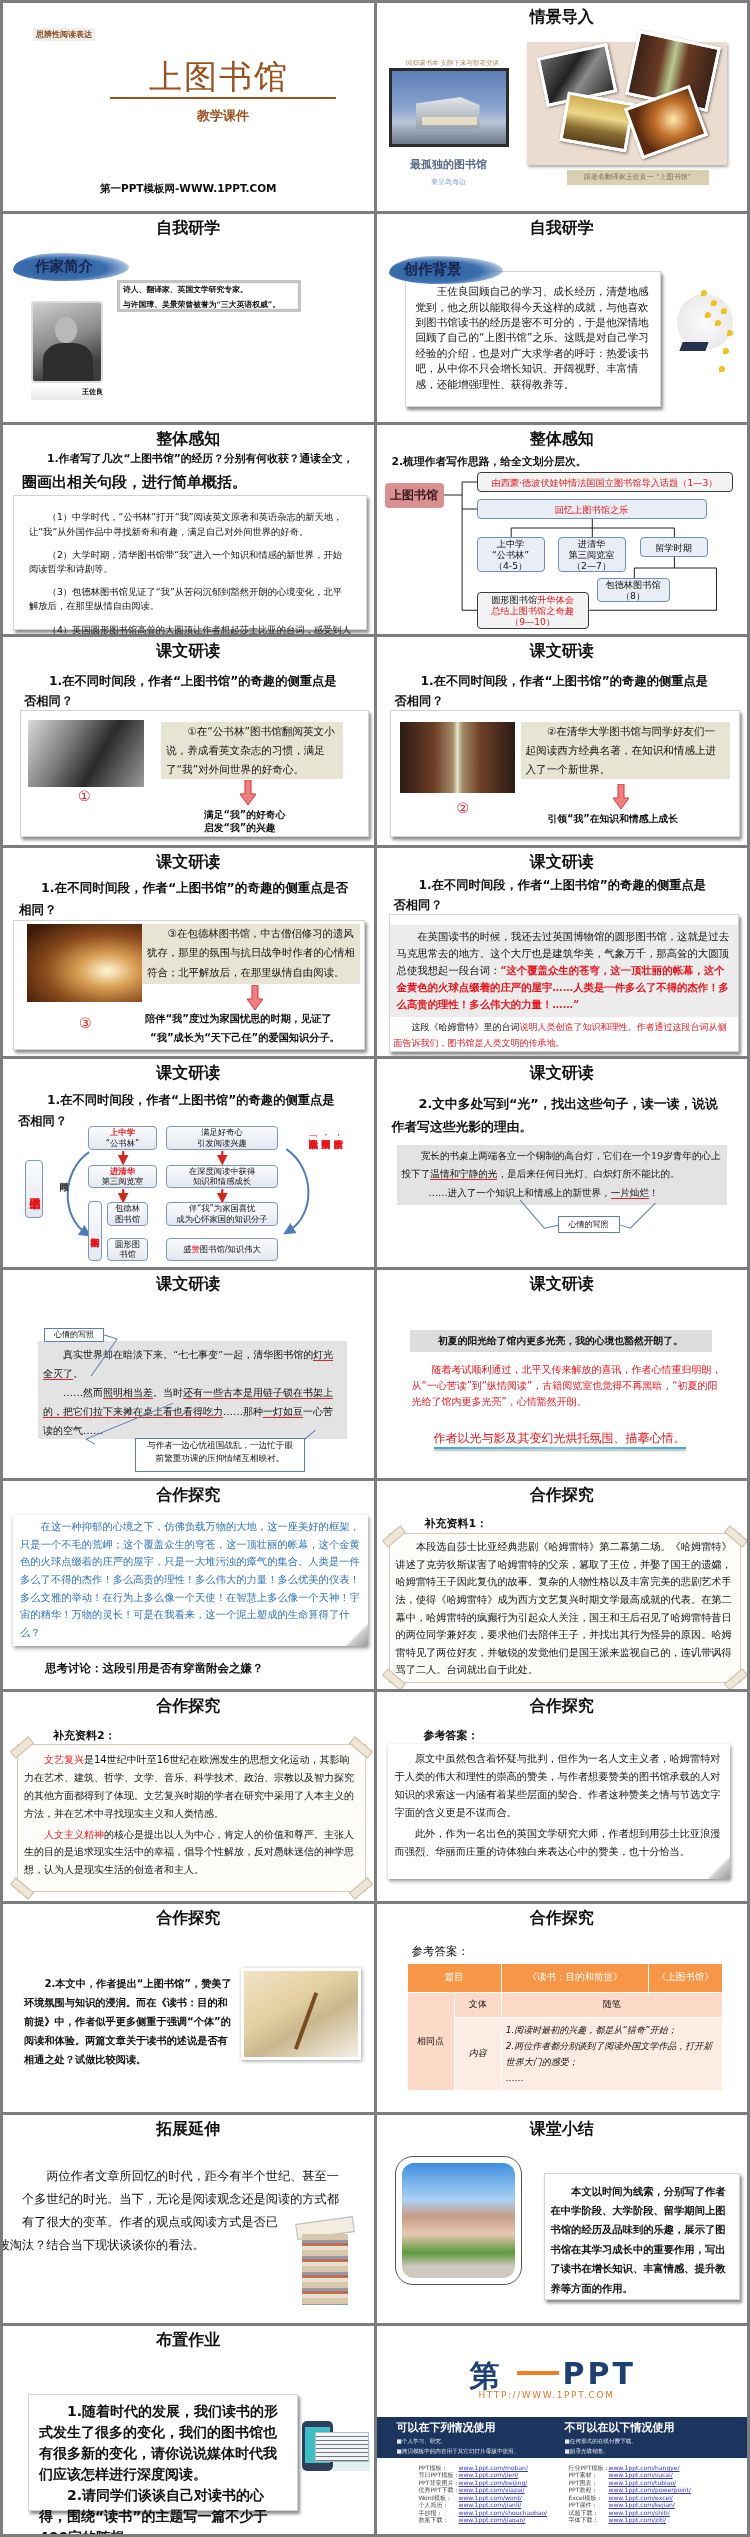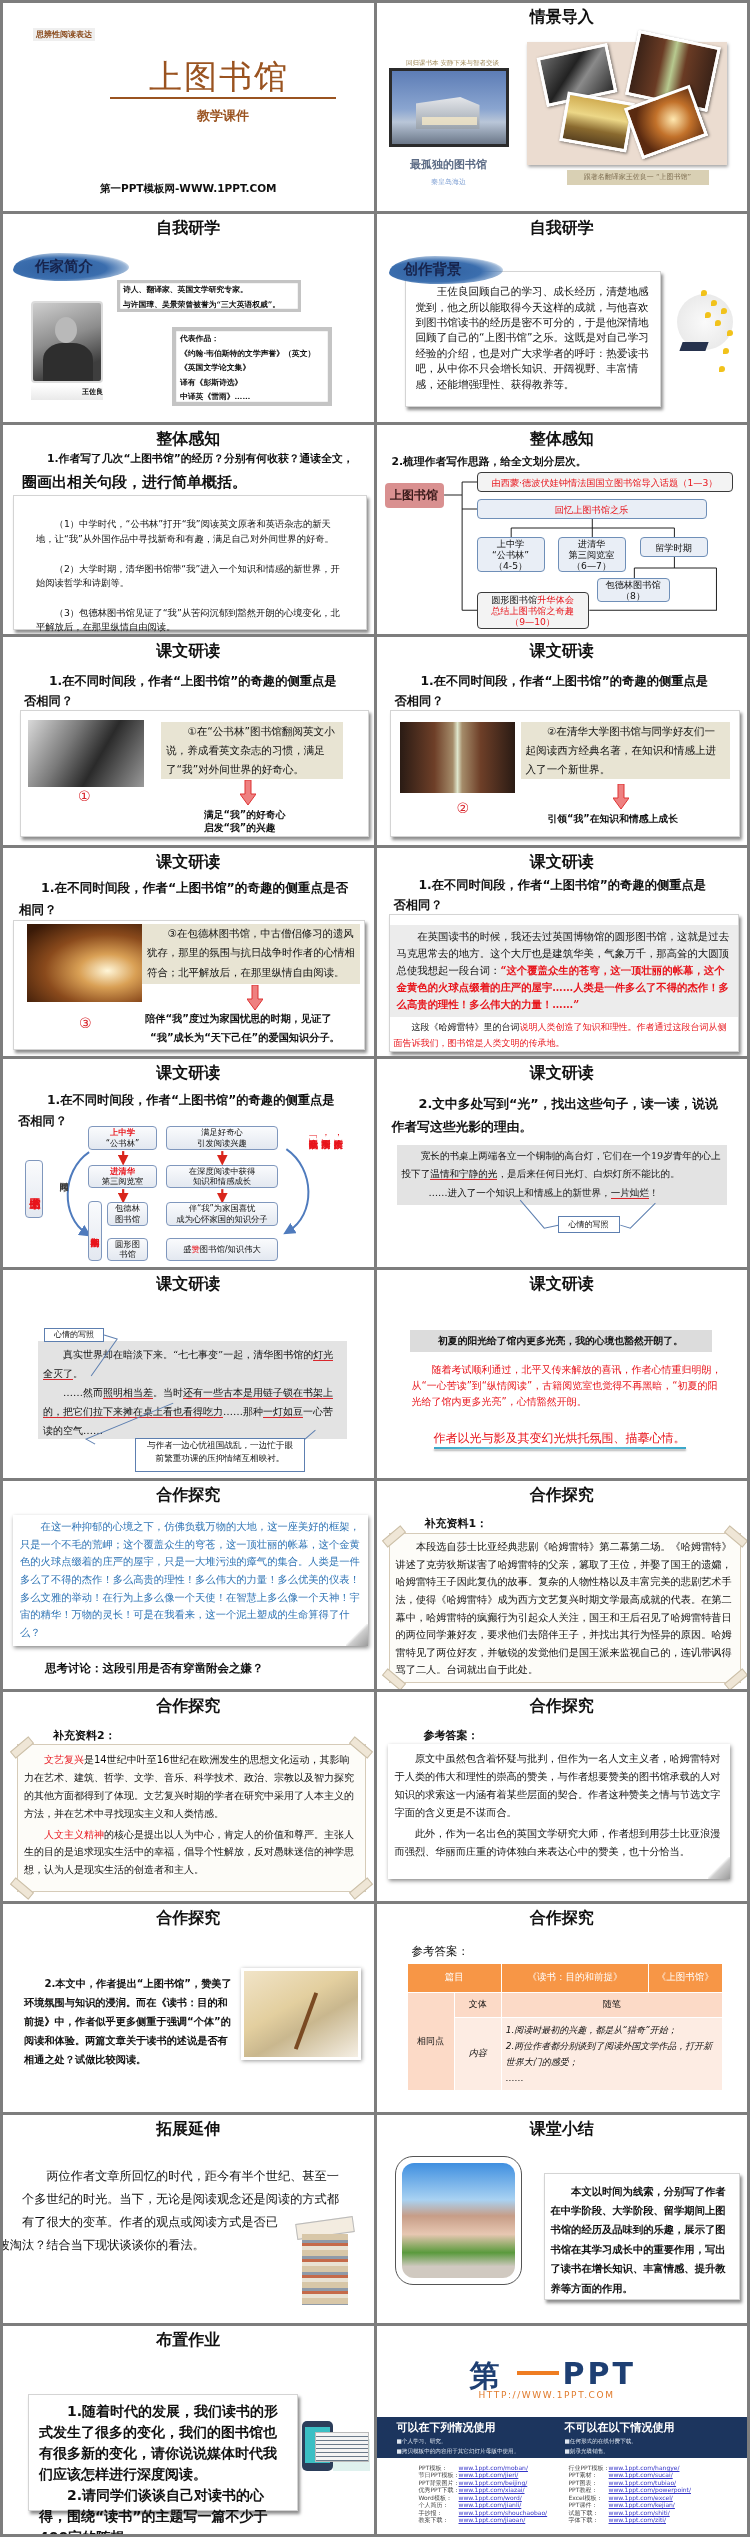--- a/index.html
+++ b/index.html
@@ -47,21 +47,21 @@
   .portrait .body{position:absolute;left:10px;top:40px;width:50px;height:42px;border-radius:40% 40% 0 0;background:#2e2e2e;}
   .portrait-cap{left:28px;top:171px;width:72px;height:15px;line-height:15px;text-align:right;font-size:7px;font-weight:bold;background:linear-gradient(#fff,#e9e9e9);}
   .s3-box{left:28px;top:57px;width:256px;height:136px;padding:12px 9px 6px 10px;font-size:10.6px;line-height:15.4px;text-indent:2em;}
   .ginkgo{left:298px;top:72px;width:60px;height:90px;}
   .ginkgo .moon{position:absolute;left:2px;top:8px;width:56px;height:56px;border-radius:50%;background:radial-gradient(circle,#fafafa,#e4e4e4);}
   .ginkgo .leaf{position:absolute;width:6px;height:6px;border-radius:50% 50% 50% 0;background:#f1c21b;}
   .ginkgo .book{position:absolute;left:6px;top:56px;width:26px;height:9px;background:#26324d;transform:skewX(-20deg);}
 
   
   .s4-box{left:10px;top:70px;width:354px;height:135px;padding:5px 6px;font-size:9.3px;line-height:14.2px;}
-  .s4-box p{margin:16px;text-indent:2em;}
+  .s4-box p{margin:9px;text-indent:2em;}
   .s5-root{background:#d99090;border-radius:4px;color:#3a1a1a;font-size:12px;font-weight:bold;text-align:center;line-height:25px;}
   .dnode{border:1.2px solid #333;border-radius:4px;background:#f2f2f2;text-align:center;font-size:9.2px;line-height:11px;display:flex;flex-direction:column;justify-content:center;box-sizing:border-box;}
   .dnode.blue{background:#e9eef6;border-color:#6f8fb8;}
   .dnode.gray{background:#f3f3f3;border-color:#3b3b3b;}
 
   
   .rbox{left:17px;top:73px;width:349px;height:127px;}
   .photo{position:absolute;box-sizing:border-box;}
   .ph-old{background:linear-gradient(120deg,#d9d9d9,#7a7a7a 35%,#2a2a2a 60%,#9a9a9a);}
   .ph-aisle{background:linear-gradient(90deg,#2a1b14,#6e3f28 30%,#a58c6a 46%,#dfe6cc 50%,#a58c6a 54%,#6e3f28 70%,#2a1b14);}
@@ -141,27 +141,20 @@
     <div class="banner-text" style="left:32px;top:43px;">作家简介</div>
     <div class="grunge" style="left:114px;top:66px;width:184px;height:32px;padding:0 3px;">
       <div class="s2-line">诗人、翻译家、英国文学研究专家。</div>
       <div class="s2-line">与许国璋、吴景荣曾被誉为“三大英语权威”。</div>
     </div>
     <div class="t portrait">
       <div class="face"></div>
       <div class="body"></div>
     </div>
     <div class="t portrait-cap">王佐良</div>
-    <div class="grunge" style="left:169px;top:113px;width:160px;height:79px;padding:1px 4px;border-width:4px;">
-      <div class="s2-line">代表作品：</div>
-      <div class="s2-line">《约翰·韦伯斯特的文学声誉》（英文）</div>
-      <div class="s2-line">《英国文学论文集》</div>
-      <div class="s2-line">译有《彭斯诗选》</div>
-      <div class="s2-line">中译英《雷雨》……</div>
-    </div>
   </section>
 
   <section class="slide">
     <div class="st">自我研学</div>
     <div class="t shadowbox s3-box">王佐良回顾自己的学习、成长经历，清楚地感觉到，他之所以能取得今天这样的成就，与他喜欢到图书馆读书的经历是密不可分的，于是他深情地回顾了自己的“上图书馆”之乐。这既是对自己学习经验的介绍，也是对广大求学者的呼吁：热爱读书吧，从中你不只会增长知识、开阔视野、丰富情感，还能增强理性、获得教养等。</div>
     <div class="brush" style="left:12px;top:42px;width:114px;height:28px;"></div>
     <div class="banner-text" style="left:27px;top:46px;">创作背景</div>
     <div class="t ginkgo">
       <div class="moon"></div>
       <div class="leaf" style="left:26px;top:4px"></div>
@@ -206,21 +199,21 @@
         <span class="red">回忆上图书馆之乐</span>
       </div>
     <div class="t dnode blue" style="left:100px;top:112px;width:68px;height:35px;">
       <span>上中学</span>
       <span>“公书林”</span>
       <span>（4-5）</span>
     </div>
     <div class="t dnode blue" style="left:181px;top:112px;width:68px;height:35px;">
       <span>进清华</span>
       <span>第三阅览室</span>
-      <span>（6—7）</span>
+      <span>（2—7）</span>
     </div>
     <div class="t dnode blue" style="left:263px;top:112px;width:68px;height:20px;">
         <span>留学时期</span>
       </div>
     <div class="t dnode blue" style="left:220px;top:153px;width:73px;height:24px;">
       <span>包德林图书馆</span>
       <span>（8）</span>
     </div>
     <div class="t dnode gray" style="left:100px;top:167px;width:112px;height:37px;">
       <span class="nw"><span>圆形图书馆</span><span class="red">升华体会</span></span>

